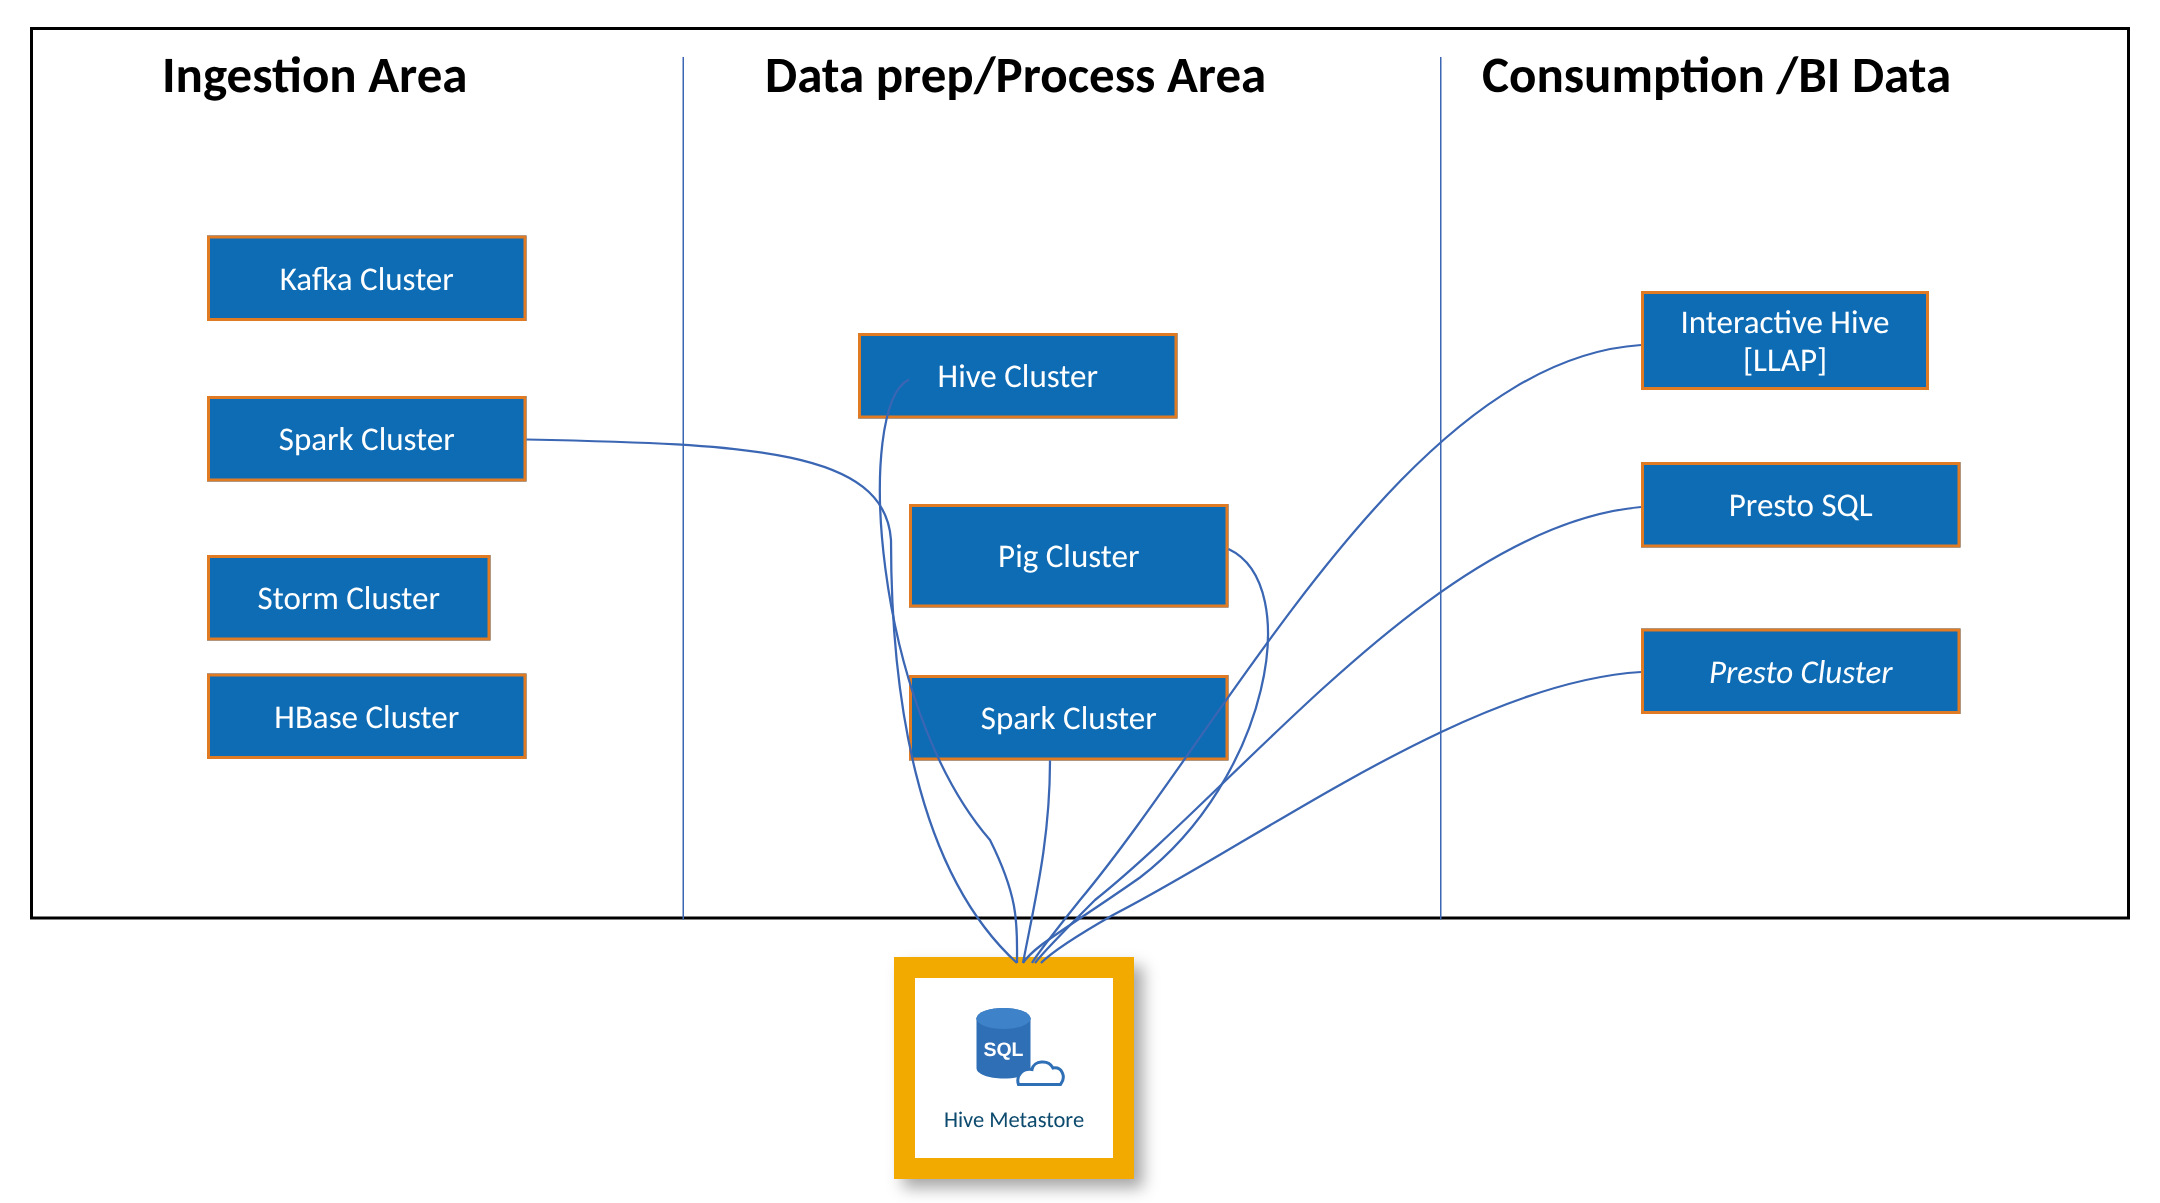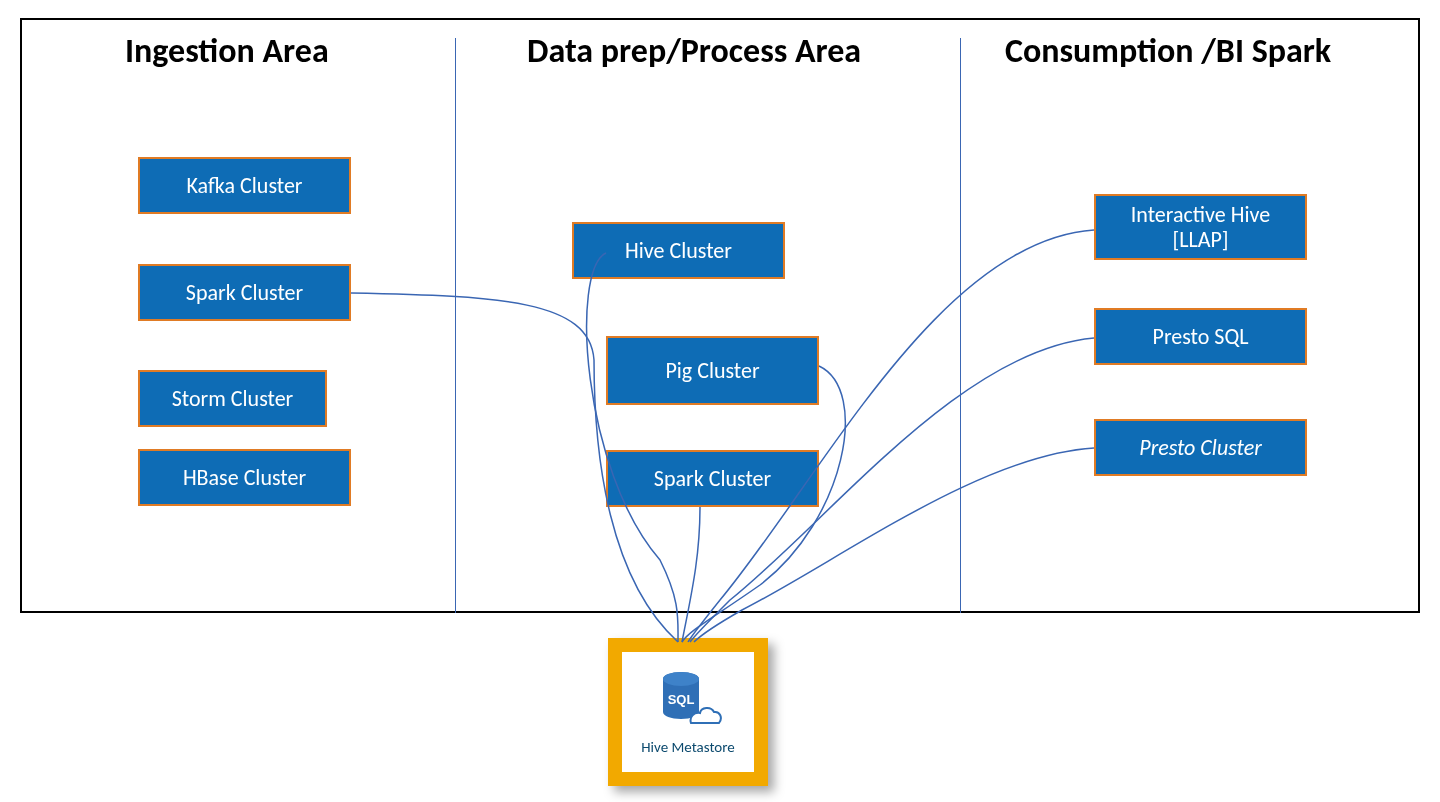--- a/index.html
+++ b/index.html
@@ -25,21 +25,20 @@
     border: 2px solid #000;
     box-sizing: border-box;
   }
   .area-title {
     position: absolute;
     font-weight: 700;
     font-size: 34px;
     color: #000;
     white-space: nowrap;
     text-align: center;
-    margin-left: 17px;
   }
   .divider {
     position: absolute;
     width: 0;
     border-left: 1px solid #3a66b3;
     top: 38px;
     height: 575px;
   }
   .node {
     position: absolute;
@@ -63,21 +62,20 @@
     width: 160px;
     height: 148px;
     background: #ffffff;
     border: 14px solid #f2a900;
     box-sizing: border-box;
     box-shadow: 6px 6px 10px rgba(0,0,0,0.35);
     display: flex;
     flex-direction: column;
     align-items: center;
     justify-content: center;
-    margin-left: 12px;
   }
   .metastore-label {
     font-size: 15px;
     color: #0c4a6e;
     margin-top: 4px;
   }
   svg.connectors {
     position: absolute;
     left: 0;
     top: 0;
@@ -92,35 +90,35 @@
   }
 </style>
 </head>
 <body>
 
 <div class="canvas">
   <div class="outer-frame"></div>
 
   <div class="area-title" style="left:108px;  top:30px;">Ingestion Area</div>
   <div class="area-title" style="left:510px;  top:30px;">Data prep/Process Area</div>
-  <div class="area-title" style="left:988px;  top:30px;">Consumption /BI Spark</div>
+  <div class="area-title" style="left:988px;  top:30px;">Consumption /BI Data</div>
 
   <div class="divider" style="left:455px;"></div>
   <div class="divider" style="left:960px;"></div>
 
   <div class="node" style="left:138px; top:157px; width:213px; height:57px;">Kafka Cluster</div>
   <div class="node" style="left:138px; top:264px; width:213px; height:57px;">Spark Cluster</div>
   <div class="node" style="left:138px; top:370px; width:189px; height:57px;">Storm Cluster</div>
   <div class="node" style="left:138px; top:449px; width:213px; height:57px;">HBase Cluster</div>
 
   <div class="node" style="left:572px; top:222px; width:213px; height:57px;">Hive Cluster</div>
   <div class="node" style="left:606px; top:336px; width:213px; height:69px;">Pig Cluster</div>
   <div class="node" style="left:606px; top:450px; width:213px; height:57px;">Spark Cluster</div>
 
-  <div class="node" style="left:1094px; top:194px; width:213px; height:66px;">Interactive Hive [LLAP]</div>
+  <div class="node" style="left:1094px; top:194px; width:192px; height:66px;">Interactive Hive [LLAP]</div>
   <div class="node" style="left:1094px; top:308px; width:213px; height:57px;">Presto SQL</div>
   <div class="node" style="left:1094px; top:419px; width:213px; height:57px;font-style:italic;">Presto Cluster</div>
 
   <div class="metastore-box">
     <span style="line-height:0;">
       <svg width="70" height="66" viewBox="0 0 70 66">
         <g>
           <ellipse cx="28" cy="11" rx="18" ry="7" fill="#2f6fb6"></ellipse>
           <path d="M10 11 V44 C10 48 18 51 28 51 C38 51 46 48 46 44 V11" fill="#2f6fb6"></path>
           <ellipse cx="28" cy="11" rx="18" ry="7" fill="#3e82c9"></ellipse>

